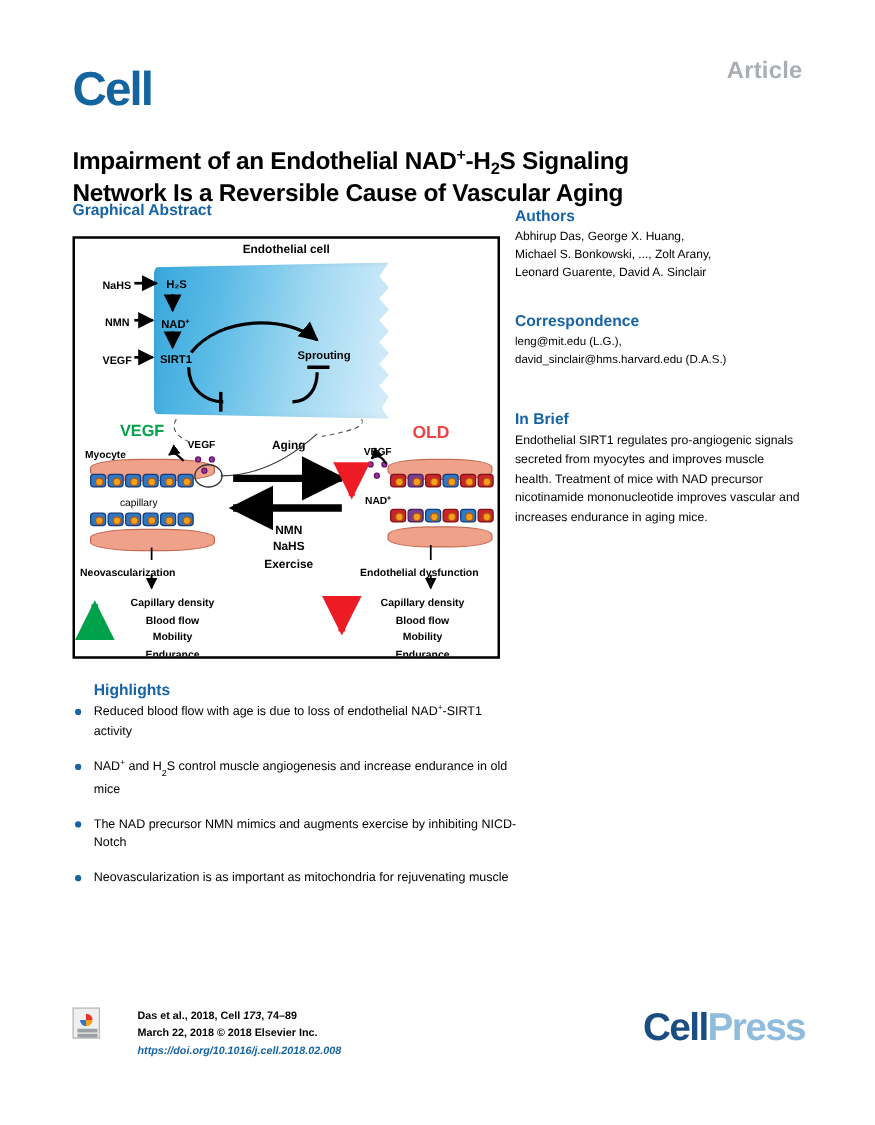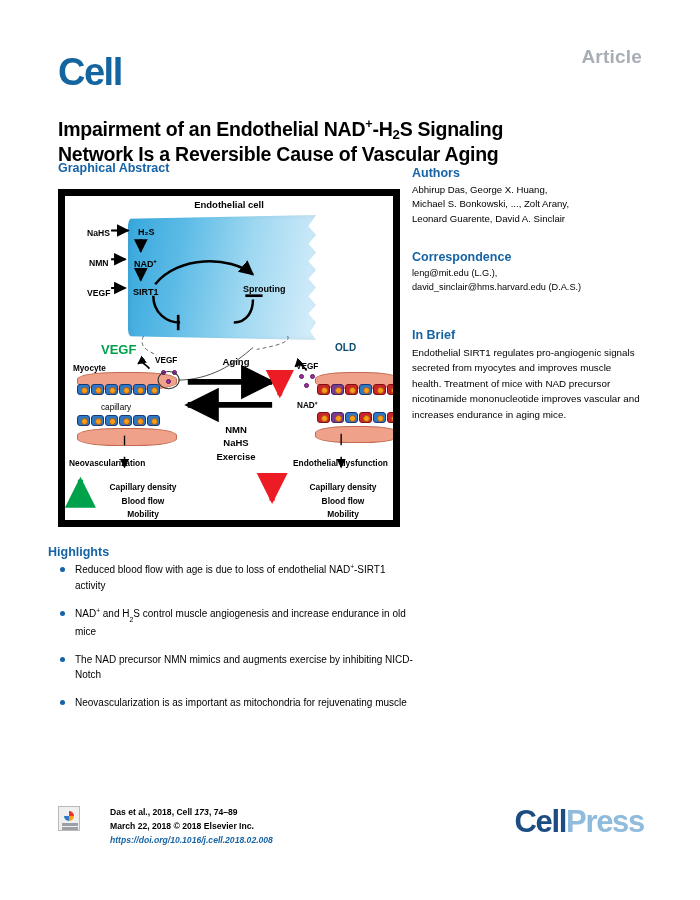--- a/index.html
+++ b/index.html
@@ -37,21 +37,21 @@
     color:#1663a5; font-size:12.5px; font-weight:bold;
     font-family:"Liberation Sans", sans-serif;
   }
 
   #ga-head { position:absolute; left:58px; top:161px; }
 
   
   #ga-box {
     position:absolute; left:58px; top:189px;
     width:342px; height:338px;
-    border:7px solid #000000; background:#fff;
+    border:2px solid #000000; background:#fff;
     overflow:hidden;
   }
   #ga-title {
     position:absolute; left:0; top:3px; width:100%;
     text-align:center; font-size:9.5px; font-weight:bold;
   }
 
   
   #endo-cell {
     position:absolute; left:63px; top:19px; width:188px; height:125px;
@@ -63,21 +63,21 @@
     box-shadow:inset 0 0 6px rgba(0,0,0,.08);
   }
   .ecell-lbl { position:absolute; font-size:9px; font-weight:bold; color:#000; }
 
   .in-lbl { position:absolute; font-size:8.6px; font-weight:bold; }
 
   
   #ga-svg { position:absolute; left:0; top:0; width:100%; height:100%; }
 
   .young-lbl { position:absolute; font-size:13px; font-weight:bold; color:#00a14b; }
-  .old-lbl   { position:absolute; font-size:10px; font-weight:bold; color:#0c4a6e; }
+  .old-lbl   { position:absolute; font-size:14px; font-weight:bold; color:#ef4444; }
 
   .diag-txt { position:absolute; font-size:8.2px; font-weight:bold; color:#000; }
   .mid-txt { position:absolute; font-size:9.5px; font-weight:bold; text-align:center; }
 
   
   .cap { position:absolute; display:flex; gap:1px; }
   .cap .cell {
     width:13px; height:11px; border-radius:3px;
     border:1px solid #15397a; background:#2f78c4;
     position:relative;
@@ -109,21 +109,21 @@
     position:absolute; left:412px; top:267px; width:235px;
     font-size:9.2px; line-height:1.52;
   }
   #brief-head { position:absolute; left:412px; top:328px; }
   #brief-body {
     position:absolute; left:412px; top:345px; width:228px;
     font-size:9.8px; line-height:1.58;
   }
 
   
-  #hl-head { position:absolute; left:48px; top:545px; }
+  #hl-head { position:absolute; left:75px; top:545px; }
   #hl-list { position:absolute; left:58px; top:562px; width:355px; }
   .hl-item { position:relative; padding-left:17px; margin-bottom:13px;
              font-size:10px; line-height:1.52; }
   .hl-item::before {
     content:""; position:absolute; left:2px; top:5px;
     width:5px; height:5px; border-radius:50%; background:#1663a5;
   }
   .hl-item sup { font-size:0.66em; vertical-align:super; }
   .hl-item sub { font-size:0.7em; position:relative; top:2px; }
   #crossmark {

